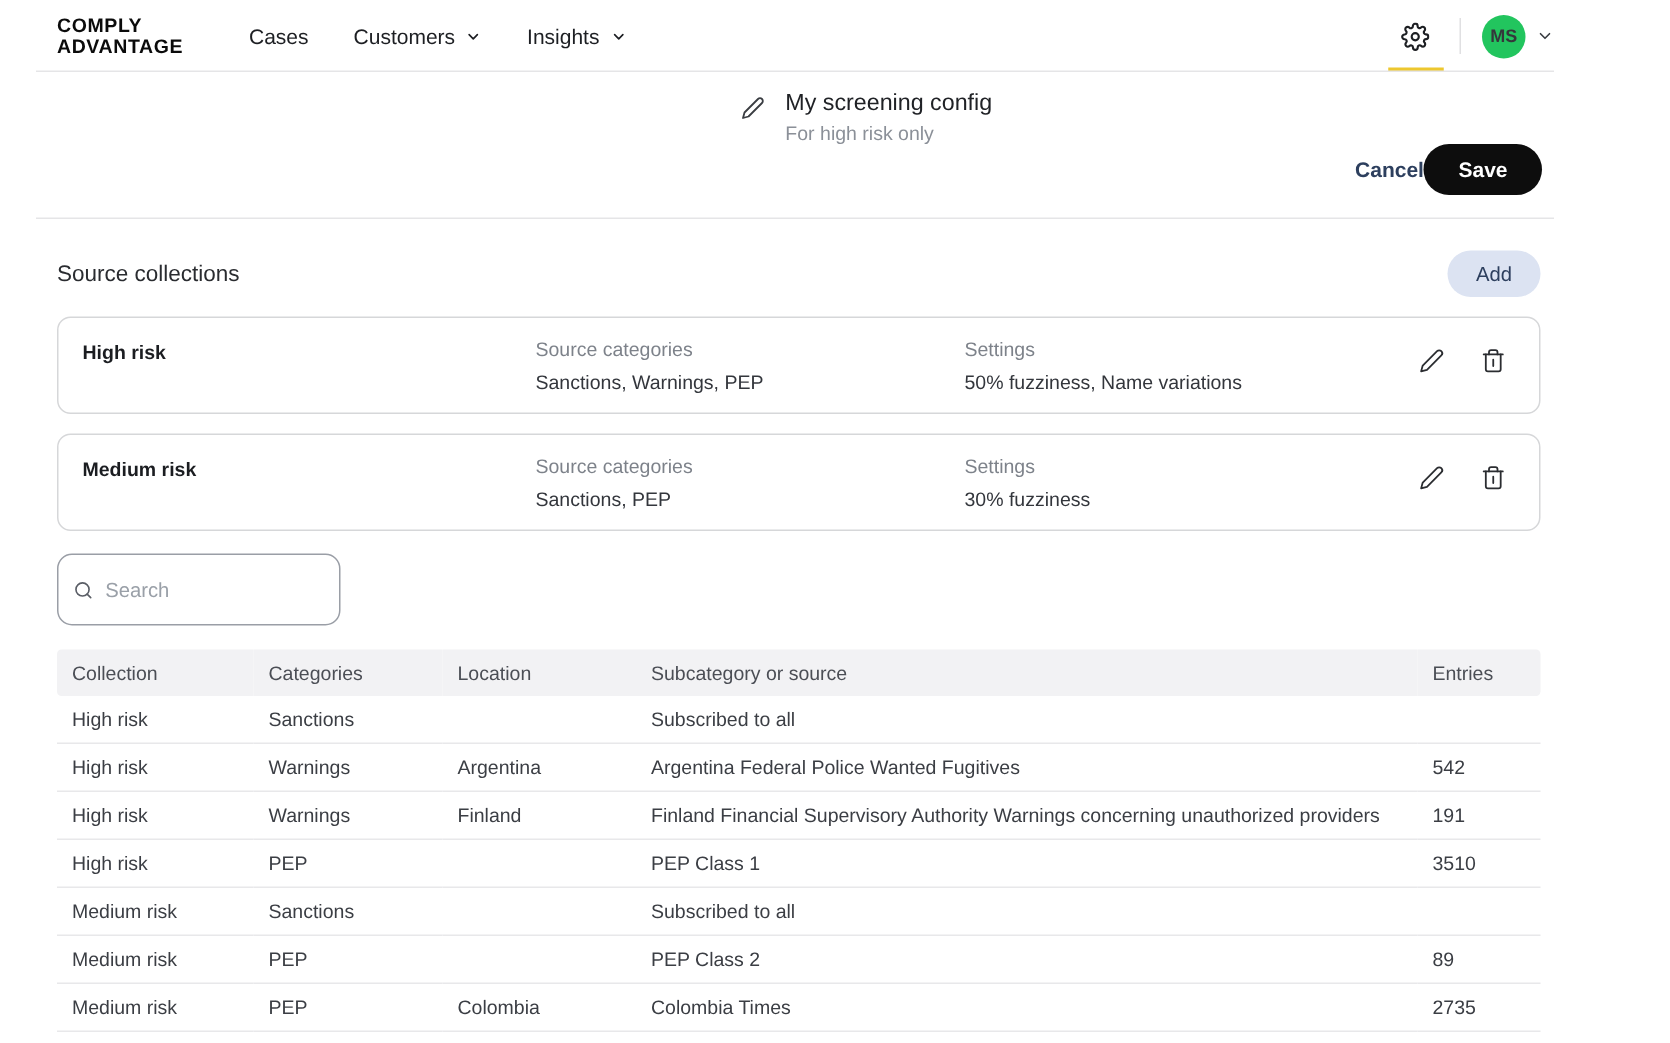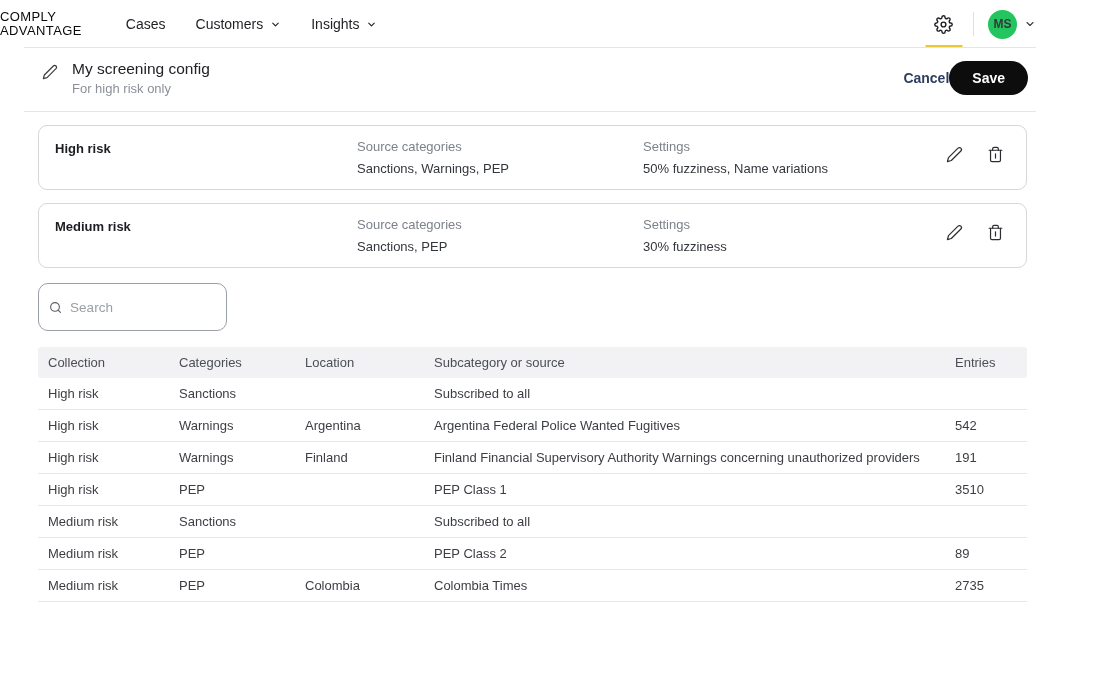--- a/index.html
+++ b/index.html
@@ -21,21 +21,22 @@
   }
 
   
   .topbar {
     height: 48px;
     display: flex;
     align-items: center;
     position: relative;
   }
   .logo {
-    font-weight: 400;
+    margin-left: 38px;
+    font-weight: 700;
     font-size: 13px;
     line-height: 1.05;
     letter-spacing: 0.4px;
     color: #0b0b0b;
     cursor: pointer;
   }
   .nav-links {
     display: flex;
     align-items: center;
     margin-left: 44px;
@@ -102,20 +103,21 @@
     font-weight: 700;
     color: #35373b;
   }
 
   
   .page-header {
     position: relative;
     display: flex;
     align-items: center;
     padding: 12px 0 16px;
+    flex-direction: column;
   }
   .page-header-left {
     margin-left: 42px;
     display: flex;
     align-items: flex-start;
     gap: 14px;
   }
   .pencil-title { margin-top: 4px; color: #3a3d42; }
   .page-title { font-size: 15.5px; font-weight: 500; color: #202226; }
   .page-subtitle { font-size: 13px; color: #8b9098; margin-top: 3px; }
@@ -290,20 +292,24 @@
   </div>
   <div class="page-header-right">
     <button class="cancel-btn">Cancel</button>
     <button class="save-btn">Save</button>
   </div>
   <span class="inset-divider"></span>
 </section>
 
 <main class="content">
 
+  <div class="section-head">
+    <h2 class="section-title">Source collections</h2>
+    <button class="add-btn">Add</button>
+  </div>
 
   <div class="card">
     <div class="card-name">High risk</div>
     <div class="card-col">
       <div class="card-label">Source categories</div>
       <div class="card-value">Sanctions, Warnings, PEP</div>
     </div>
     <div class="card-col grow">
       <div class="card-label">Settings</div>
       <div class="card-value">50% fuzziness, Name variations</div>

